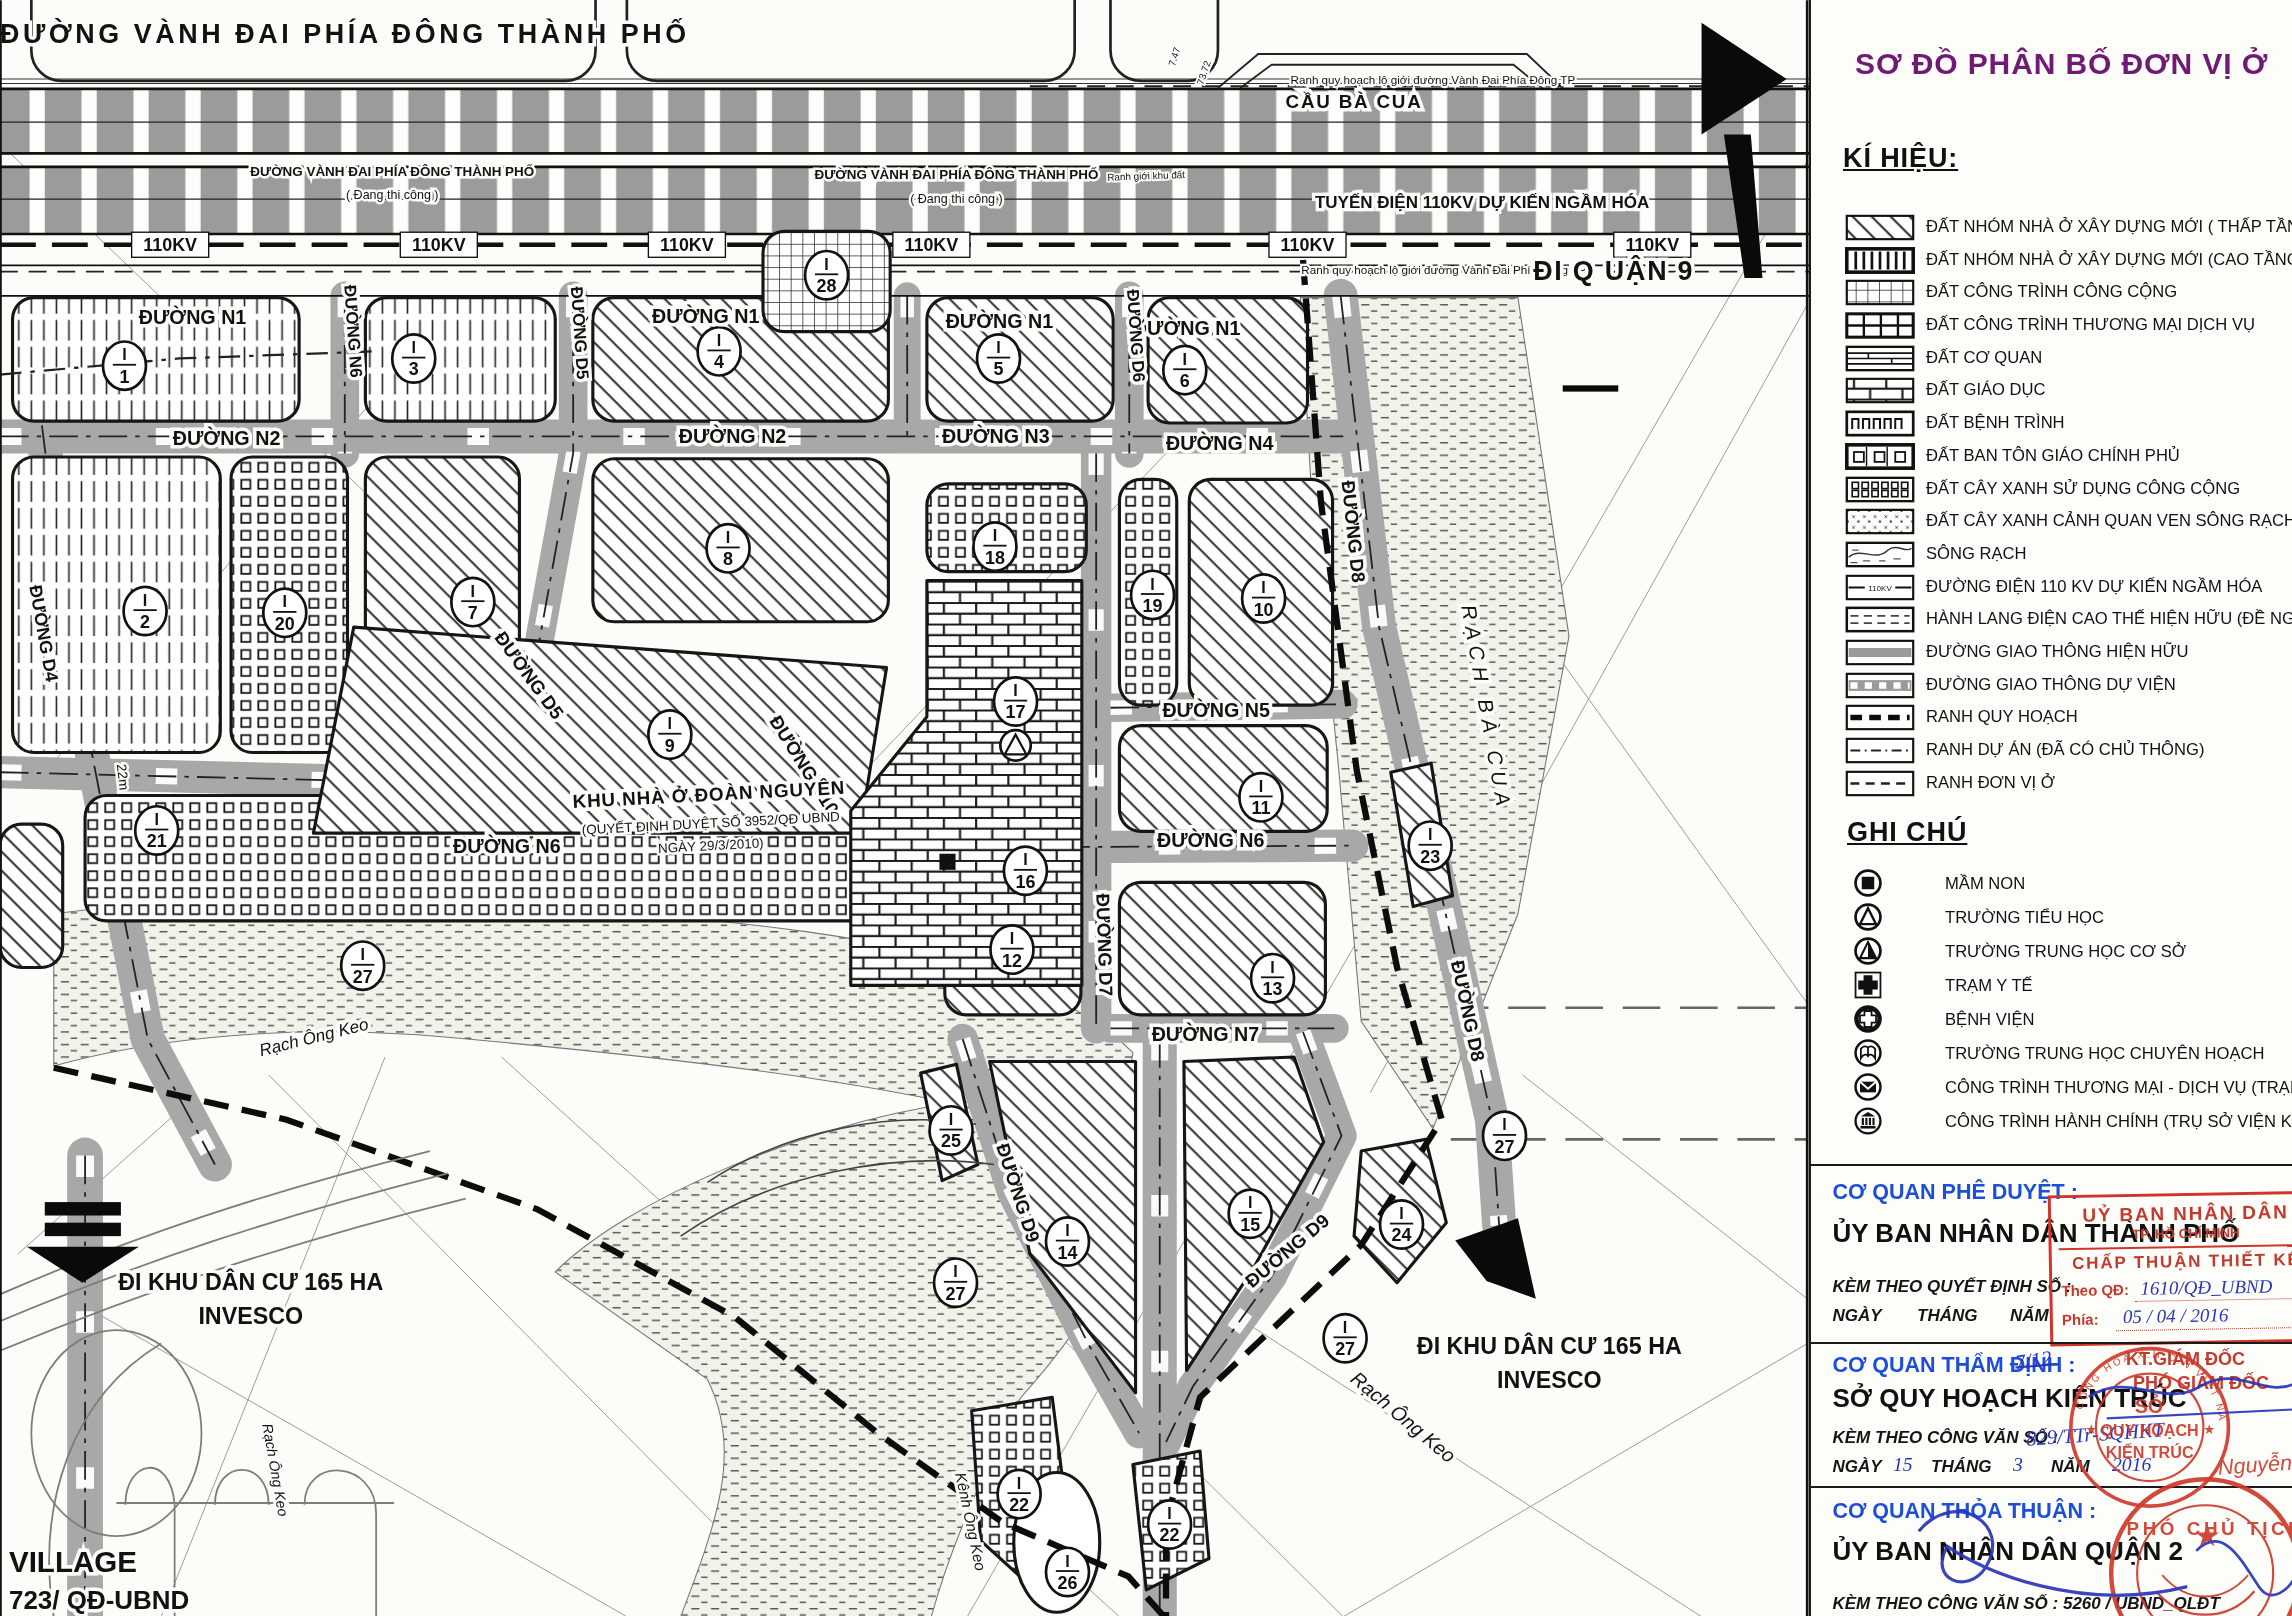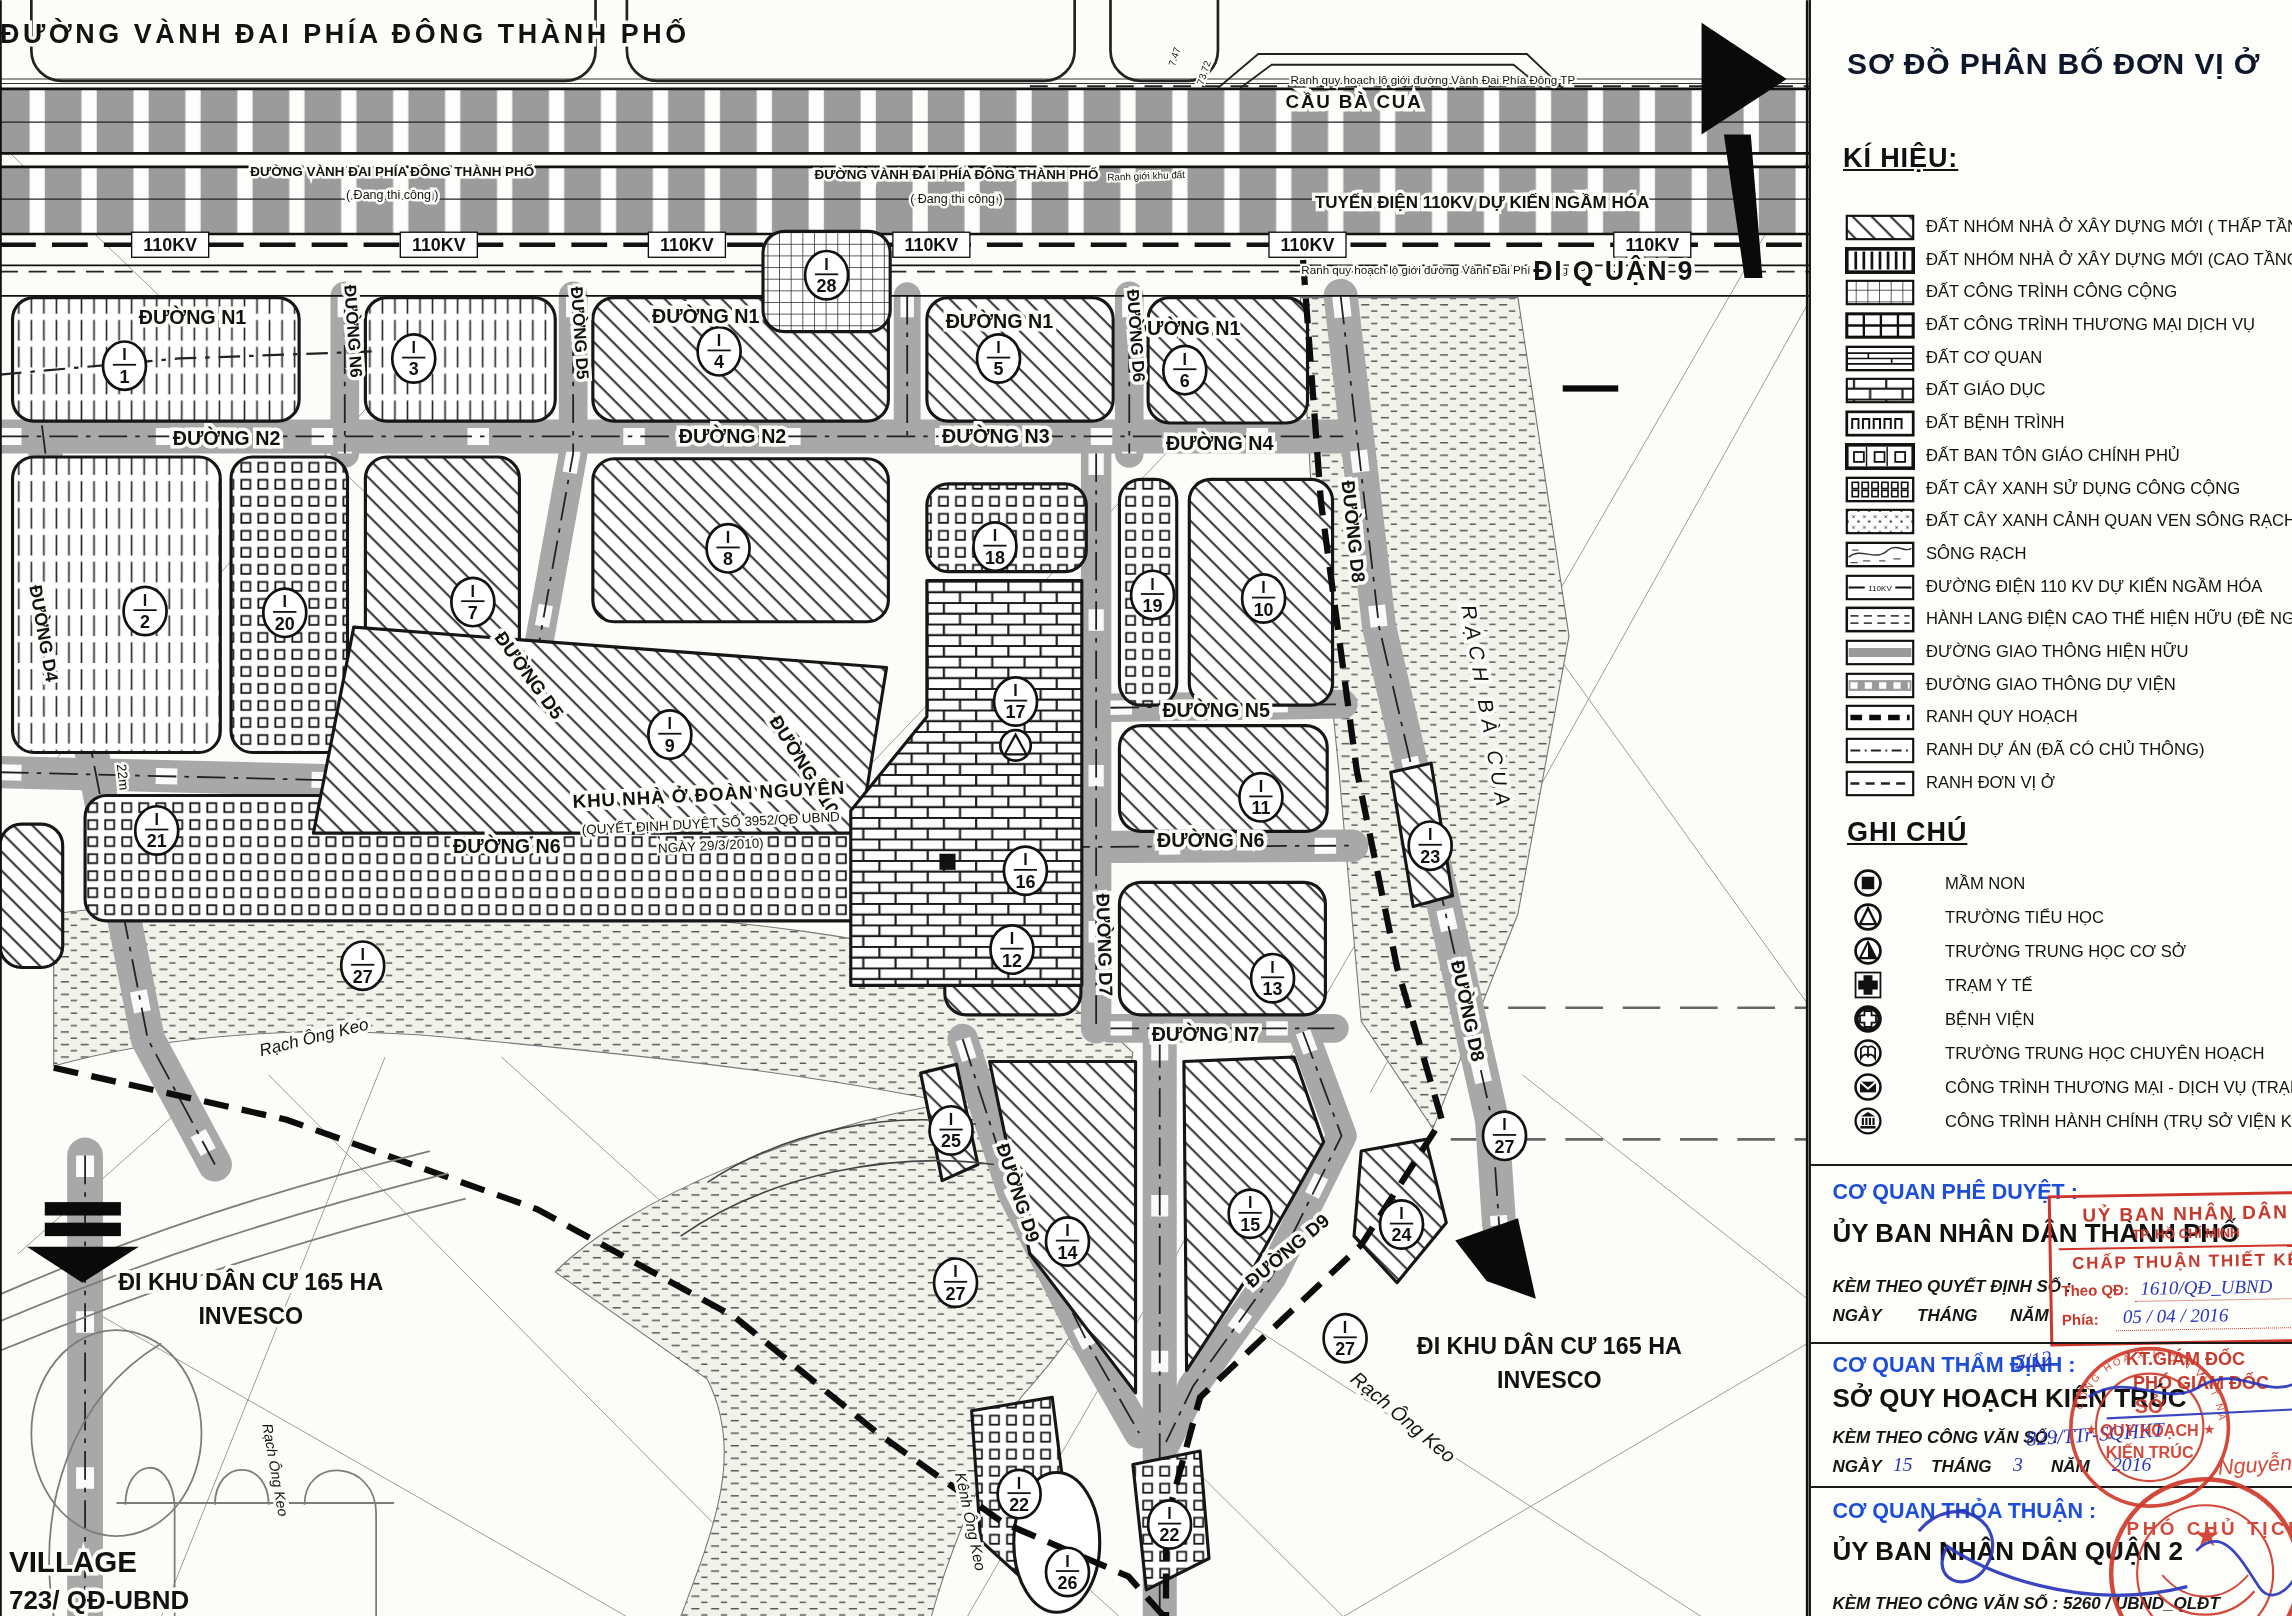--- a/index.html
+++ b/index.html
@@ -1,21 +1,21 @@
 <!DOCTYPE html>
 <html style="font-size:14.3px"><head>
 <meta charset="utf-8">
 <style>
   html,body{margin:0;padding:0;background:#fff;width:2293px;height:1617px;overflow:hidden;
     font-family:"Liberation Sans",sans-serif;}
   .stage{position:relative;width:2293px;height:1617px;background:#fbfbf8;}
   .map{position:absolute;left:0;top:0;width:1809px;height:1617px;}
   .panel{position:absolute;left:1809px;top:0;width:484px;height:1617px;background:#fdfdfa;
     border-left:2.7px solid #1a1a1a;box-sizing:border-box;overflow:hidden;}
-  .panel-title{position:absolute;left:36px;top:47px;font-size:30px;font-weight:bold;color:#0f172a;
+  .panel-title{position:absolute;left:44px;top:47px;font-size:30px;font-weight:bold;color:#701a75;
     letter-spacing:0.9px;white-space:nowrap;}
   .legend-heading{position:absolute;left:32px;top:143px;font-size:27px;font-weight:bold;color:#111;
     text-decoration:underline;letter-spacing:0.9px;}
   #legend-list{position:absolute;left:0;top:213px;width:484px;}
   .legend-row{position:absolute;left:0;height:30px;width:484px;white-space:nowrap;}
   .legend-row .sw{position:absolute;left:34px;top:0.9px;}
   .legend-row .lab{position:absolute;left:115px;top:3.6px;font-size:16.6px;color:#111;font-weight:500;}
   .notes-heading{position:absolute;left:36px;top:817px;font-size:27px;font-weight:bold;color:#111;
     text-decoration:underline;letter-spacing:0.9px;}
   #notes-list{position:absolute;left:0;top:867px;width:484px;}

